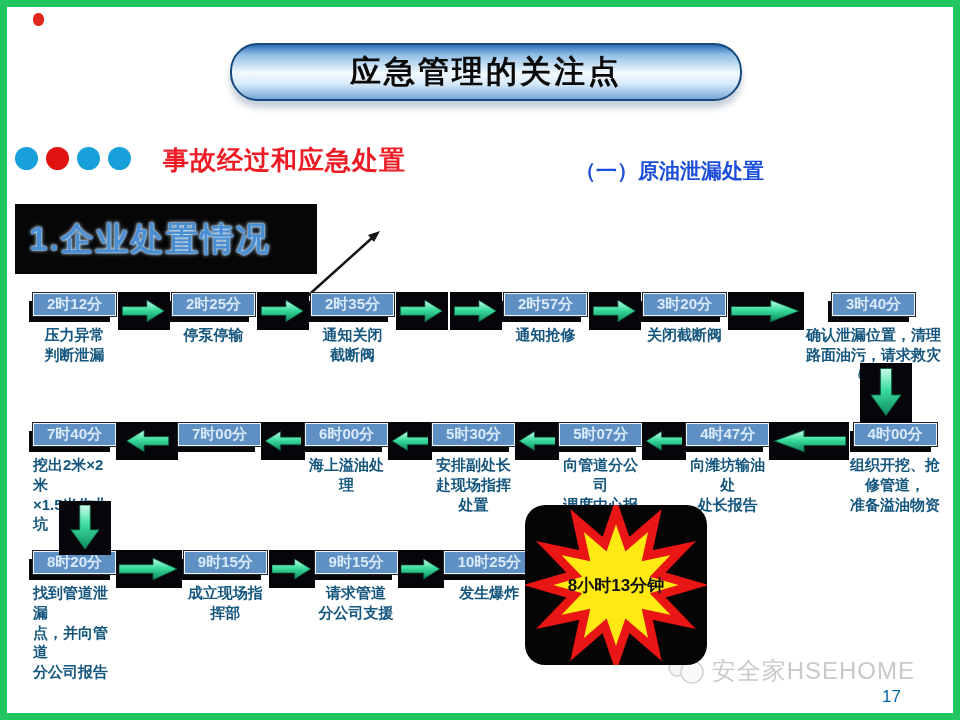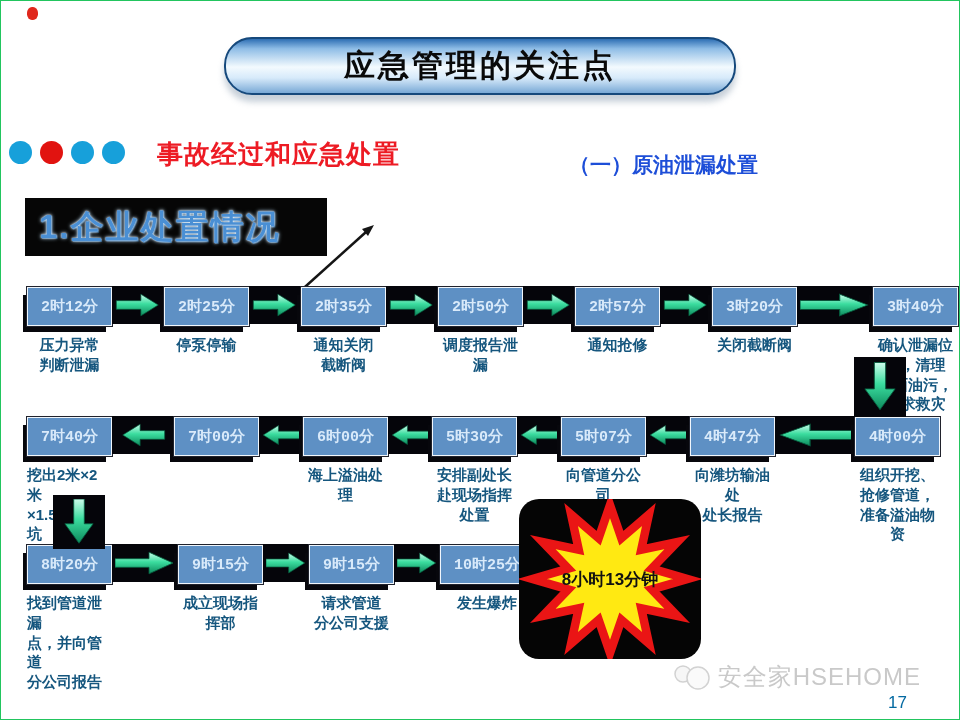--- a/index.html
+++ b/index.html
@@ -1,48 +1,48 @@
 <!DOCTYPE html>
 <html><head>
 <meta charset="utf-8">
 <style>
   html,body{margin:0;padding:0;background:#e8e8e8;}
   .slide{position:relative;width:960px;height:720px;background:#ffffff;overflow:hidden;
-         font-family:"Liberation Sans", sans-serif;border:1px solid #22c55e;box-sizing:border-box;}
+         font-family:"Liberation Sans", sans-serif;border:7px solid #22c55e;box-sizing:border-box;}
   .red-dot{position:absolute;left:26px;top:6px;width:11px;height:13px;background:#e0271c;border-radius:45%;}
   
   .banner{position:absolute;left:223px;top:36px;width:508px;height:54px;border-radius:28px;
           border:2px solid #16497c;
           background:linear-gradient(180deg,#2e6fb4 0%,#8fbde6 18%,#f3fafe 52%,#d7eafa 72%,#79a9d6 100%);
           box-shadow:0 7px 6px rgba(130,150,170,.45);
           display:flex;align-items:center;justify-content:center;}
   .banner span{font-size:31px;font-weight:bold;color:#0a0a0a;letter-spacing:3px;}
   
   .dots{position:absolute;left:8px;top:140px;display:flex;gap:8px;}
   .dot{width:23px;height:23px;border-radius:50%;}
   .dot-blue{background:#17a0da;}
   .dot-red{background:#e11310;}
   .heading{position:absolute;left:156px;top:136px;font-size:26px;font-weight:bold;color:#ed1b24;letter-spacing:1px;}
   .subheading{position:absolute;left:568px;top:150px;font-size:21px;font-weight:bold;color:#1d4ed8;
               font-family:"Liberation Serif", serif;}
   
-  .black-box{position:absolute;left:8px;top:197px;width:302px;height:58px;background:#060606;
-             display:flex;align-items:center;padding-left:14px;box-sizing:border-box;margin-left:16px;}
+  .black-box{position:absolute;left:8px;top:197px;width:302px;height:70px;background:#060606;
+             display:flex;align-items:center;padding-left:14px;box-sizing:border-box;}
   .black-box span{font-size:33px;font-weight:bold;color:#4a8fd4;letter-spacing:2px;
                   text-shadow:0 0 2px #ffffff,0 0 4px #bfe2ff,1px 1px 0 #083a66;}
   .diag-arrow{position:absolute;left:283px;top:218px;}
   
   .row{position:absolute;left:26px;width:908px;display:flex;justify-content:space-between;align-items:flex-start;}
   .row1{top:286px;}
   .row2{top:416px;}
   .row3{top:544px;width:502px;}
   .node{display:flex;flex-direction:column;align-items:center;max-width:170px;}
   .time-box{background:#5e90c4;color:#d9eafa;font-size:15px;font-weight:bold;white-space:nowrap;
-            padding:9px 13px;border:1px solid #f0f6fc;
-            box-shadow:0 0 0 1px #20222c, -5px 7px 0 -1px #07070c;font-family:Liberation Mono, monospace;}
+            padding:1px 13px;border:1px solid #f0f6fc;
+            box-shadow:0 0 0 1px #20222c, -5px 7px 0 -1px #07070c;}
   .node-label{margin-top:9px;font-size:15px;font-weight:bold;color:#15567e;text-align:center;
               white-space:pre-line;line-height:1.32;}
   .align-left .node-label{text-align:left;}
   .arrow-block{background:#05050a;height:38px;margin-top:-1px;display:flex;align-items:center;
                justify-content:center;padding:0 3px;flex:none;}
   .connector{position:absolute;background:#05050a;display:flex;align-items:center;justify-content:center;z-index:3;}
   .conn-right{left:853px;top:356px;width:52px;height:60px;}
   .conn-left{left:52px;top:494px;width:52px;height:54px;}
   
   .explosion{position:absolute;left:518px;top:498px;width:182px;height:160px;background:#050505;z-index:2;border-radius:20px;}
@@ -116,24 +116,20 @@
     <div class="node">
       <div class="time-box">2时35分</div>
       <div class="node-label">通知关闭
 截断阀</div>
     </div>
     <div class="arrow-block">
       <svg width="46" height="26" viewBox="0 0 60 36">
           <polygon points="0,12 34,12 34,3 58,18 34,33 34,24 0,24" fill="url(#g-green)" stroke="#065c3e" stroke-width="1"></polygon>
         </svg>
     </div>
-    <div class="node">
-      <div class="time-box">2时50分</div>
-      <div class="node-label">调度报告泄漏</div>
-    </div>
     <div class="arrow-block">
       <svg width="46" height="26" viewBox="0 0 60 36">
           <polygon points="0,12 34,12 34,3 58,18 34,33 34,24 0,24" fill="url(#g-green)" stroke="#065c3e" stroke-width="1"></polygon>
         </svg>
     </div>
     <div class="node">
       <div class="time-box">2时57分</div>
       <div class="node-label">通知抢修</div>
     </div>
     <div class="arrow-block">

